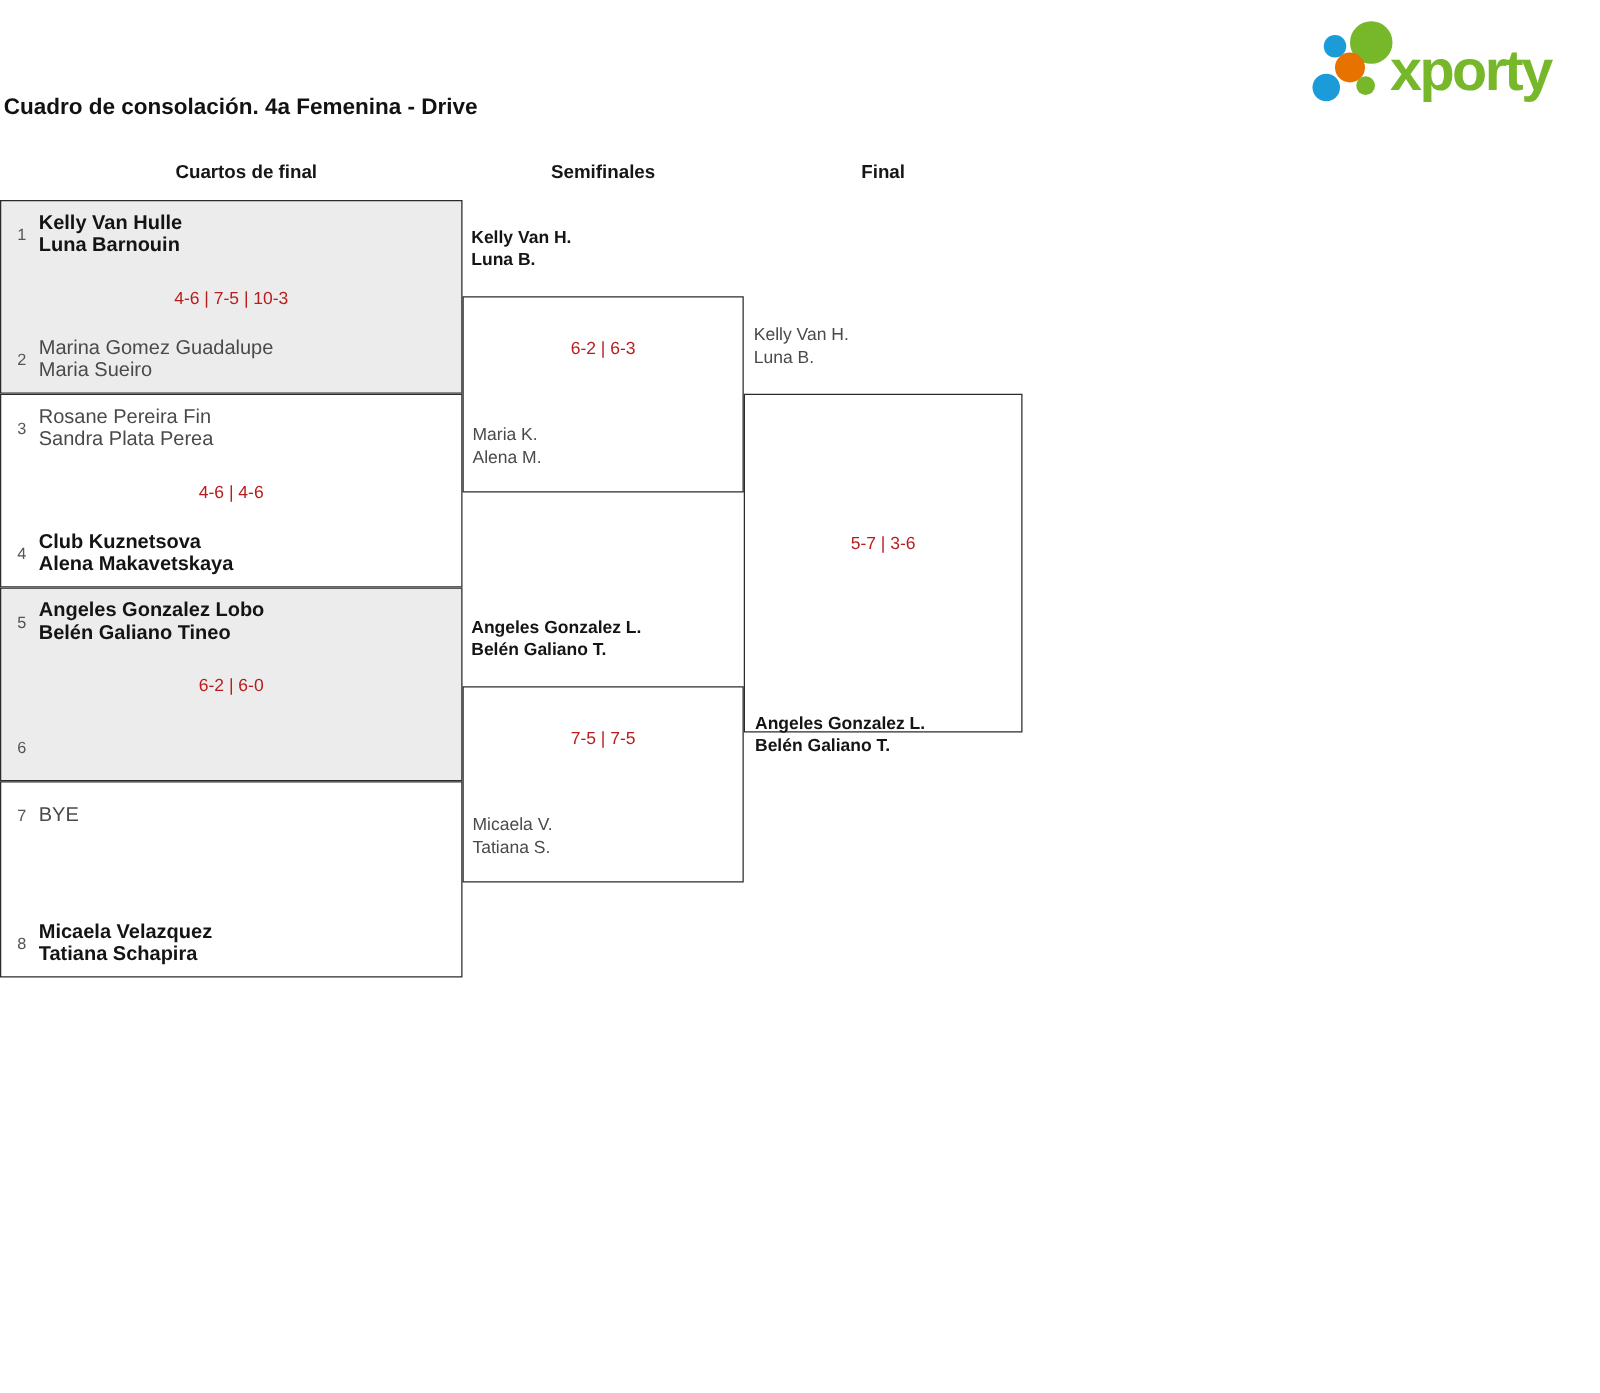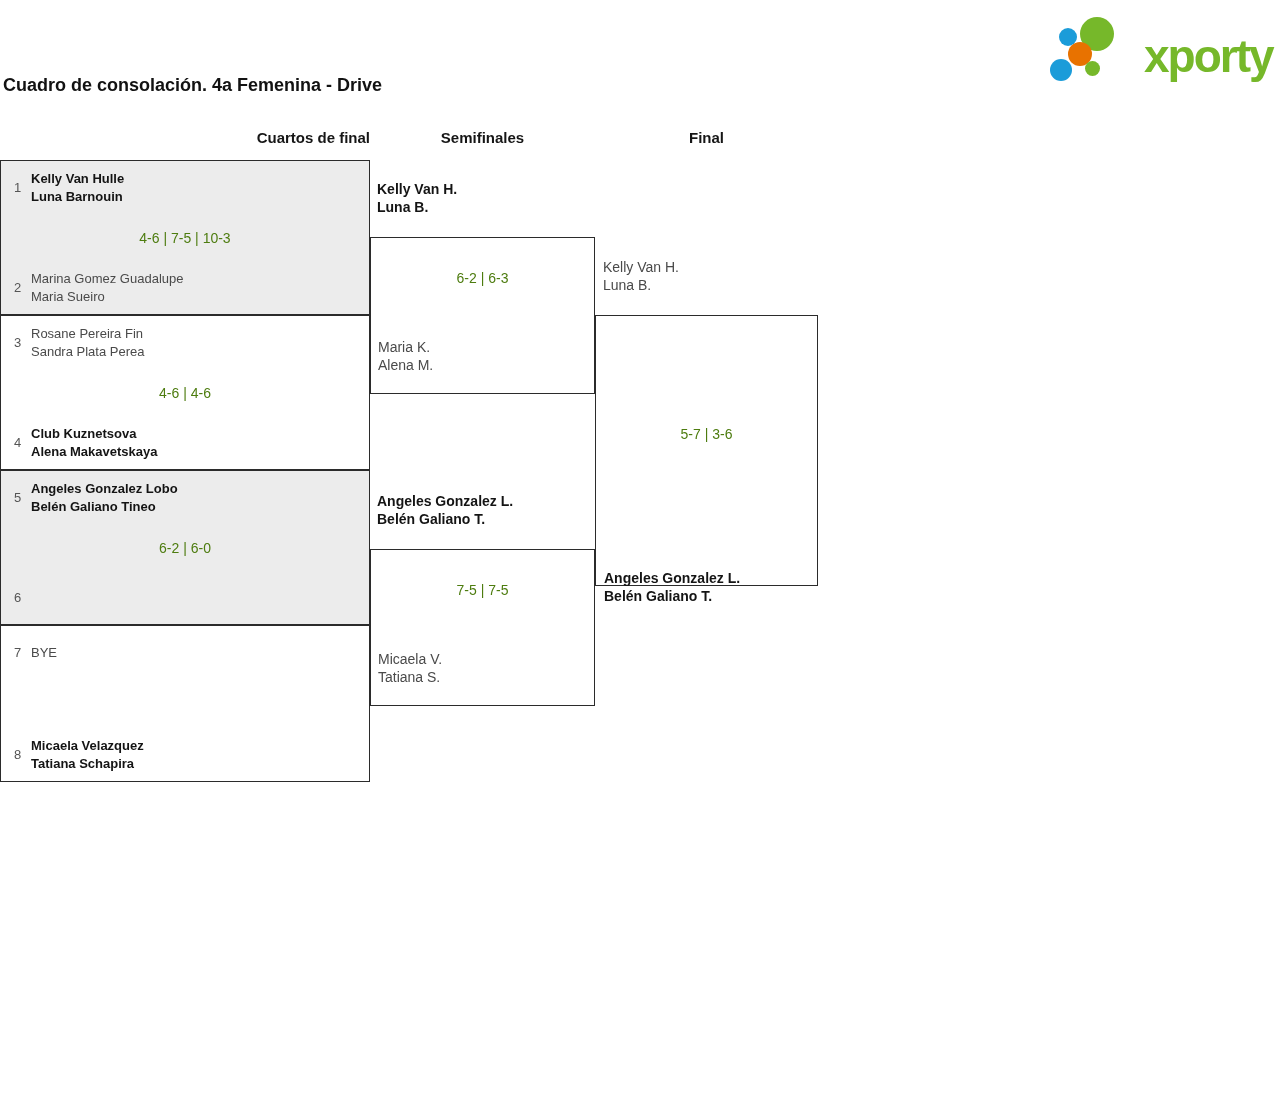--- a/index.html
+++ b/index.html
@@ -15,39 +15,39 @@
 
   
   .logo { position:absolute; left:1048px; top:8px; width:232px; height:84px; cursor:pointer; }
   .dot { position:absolute; border-radius:50%; }
   .d-blue-sm  { left:11px; top:20px; width:18px; height:18px; background:#1b9cd9; }
   .d-green-lg { left:32px; top:9px;  width:34px; height:34px; background:#76b82a; }
   .d-orange   { left:20px; top:34px; width:24px; height:24px; background:#e87200; }
   .d-blue-lg  { left:2px;  top:51px; width:22px; height:22px; background:#1b9cd9; }
   .d-green-sm { left:37px; top:53px; width:15px; height:15px; background:#76b82a; }
   .logo-text { position:absolute; left:64px; top:24px; font-size:46px; font-weight:700;
-               letter-spacing:-2px; color:#76b82a; line-height:48px;margin-left:32px; }
+               letter-spacing:-2px; color:#76b82a; line-height:48px; }
 
   
   .round-header { position:absolute; top:129px; font-size:15px; font-weight:700;
                   color:#161616; text-align:center; }
-  #rh-qf { left:0; width:370px;text-align:right; }
+  #rh-qf { left:12px; width:370px; }
   #rh-sf { left:370px; width:225px; }
   #rh-f  { left:595px; width:223px; }
 
   
   .qf { position:absolute; left:0; width:370px; border:1px solid #2b2b2b; background:#fff;
         display:flex; flex-direction:column; justify-content:space-between; padding:8px 10px; }
   .qf.shaded { background:#ececec; }
   .team-row { display:flex; align-items:center; gap:7px; min-height:37px; }
   .seed { width:13px; text-align:center; font-size:13px; color:#555; flex:none; }
-  .names { font-size:13px; line-height:18px; color:#4a4a4a; }
+  .names { font-size:16px; line-height:18px; color:#4a4a4a; }
   .names .nm { display:block; }
   .names.win { color:#141414; font-weight:700; }
-  .score { text-align:center; font-size:14px; color:#4d7c0f; }
+  .score { text-align:center; font-size:14px; color:#b91c1c; }
 
   
   .obox { position:absolute; border:1px solid #2b2b2b; background:transparent; }
   .obox .score { position:absolute; left:0; right:0; }
   .adv-label { position:absolute; font-size:14px; line-height:18px; color:#4a4a4a; }
   .adv-label .nm { display:block; }
   .adv-label.win { color:#141414; font-weight:700; }
 </style>
 </head>
 <body>

